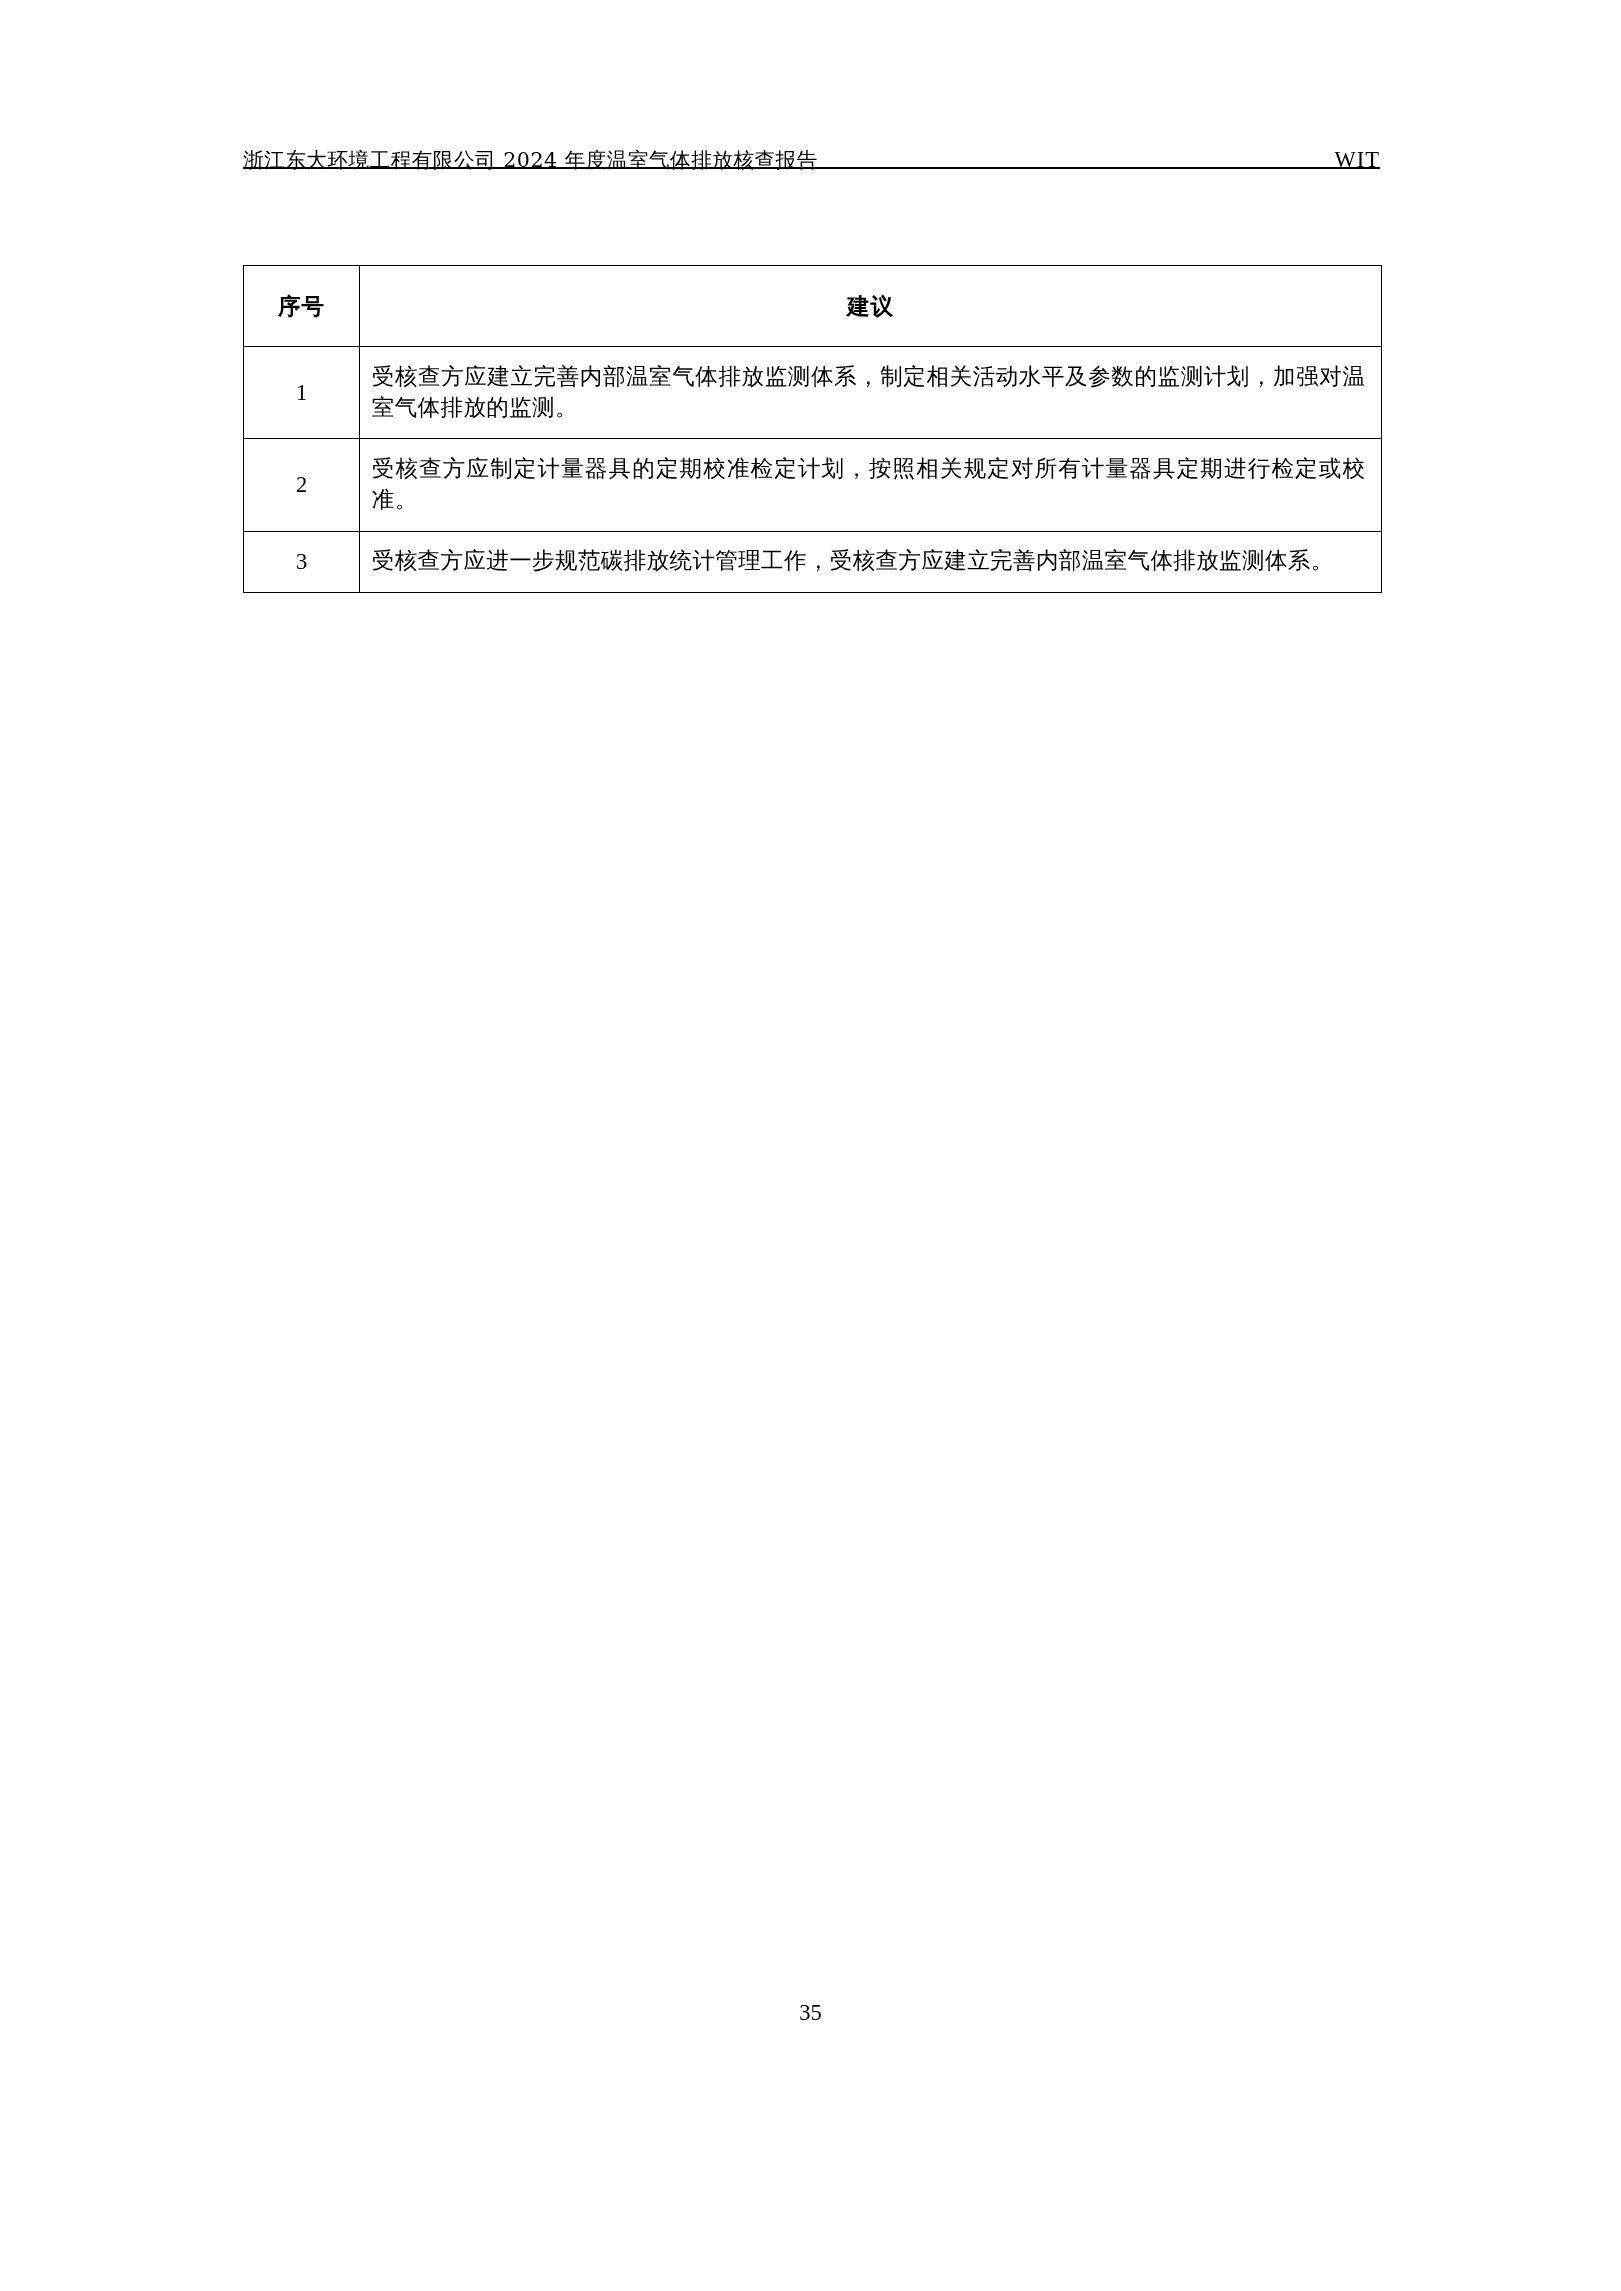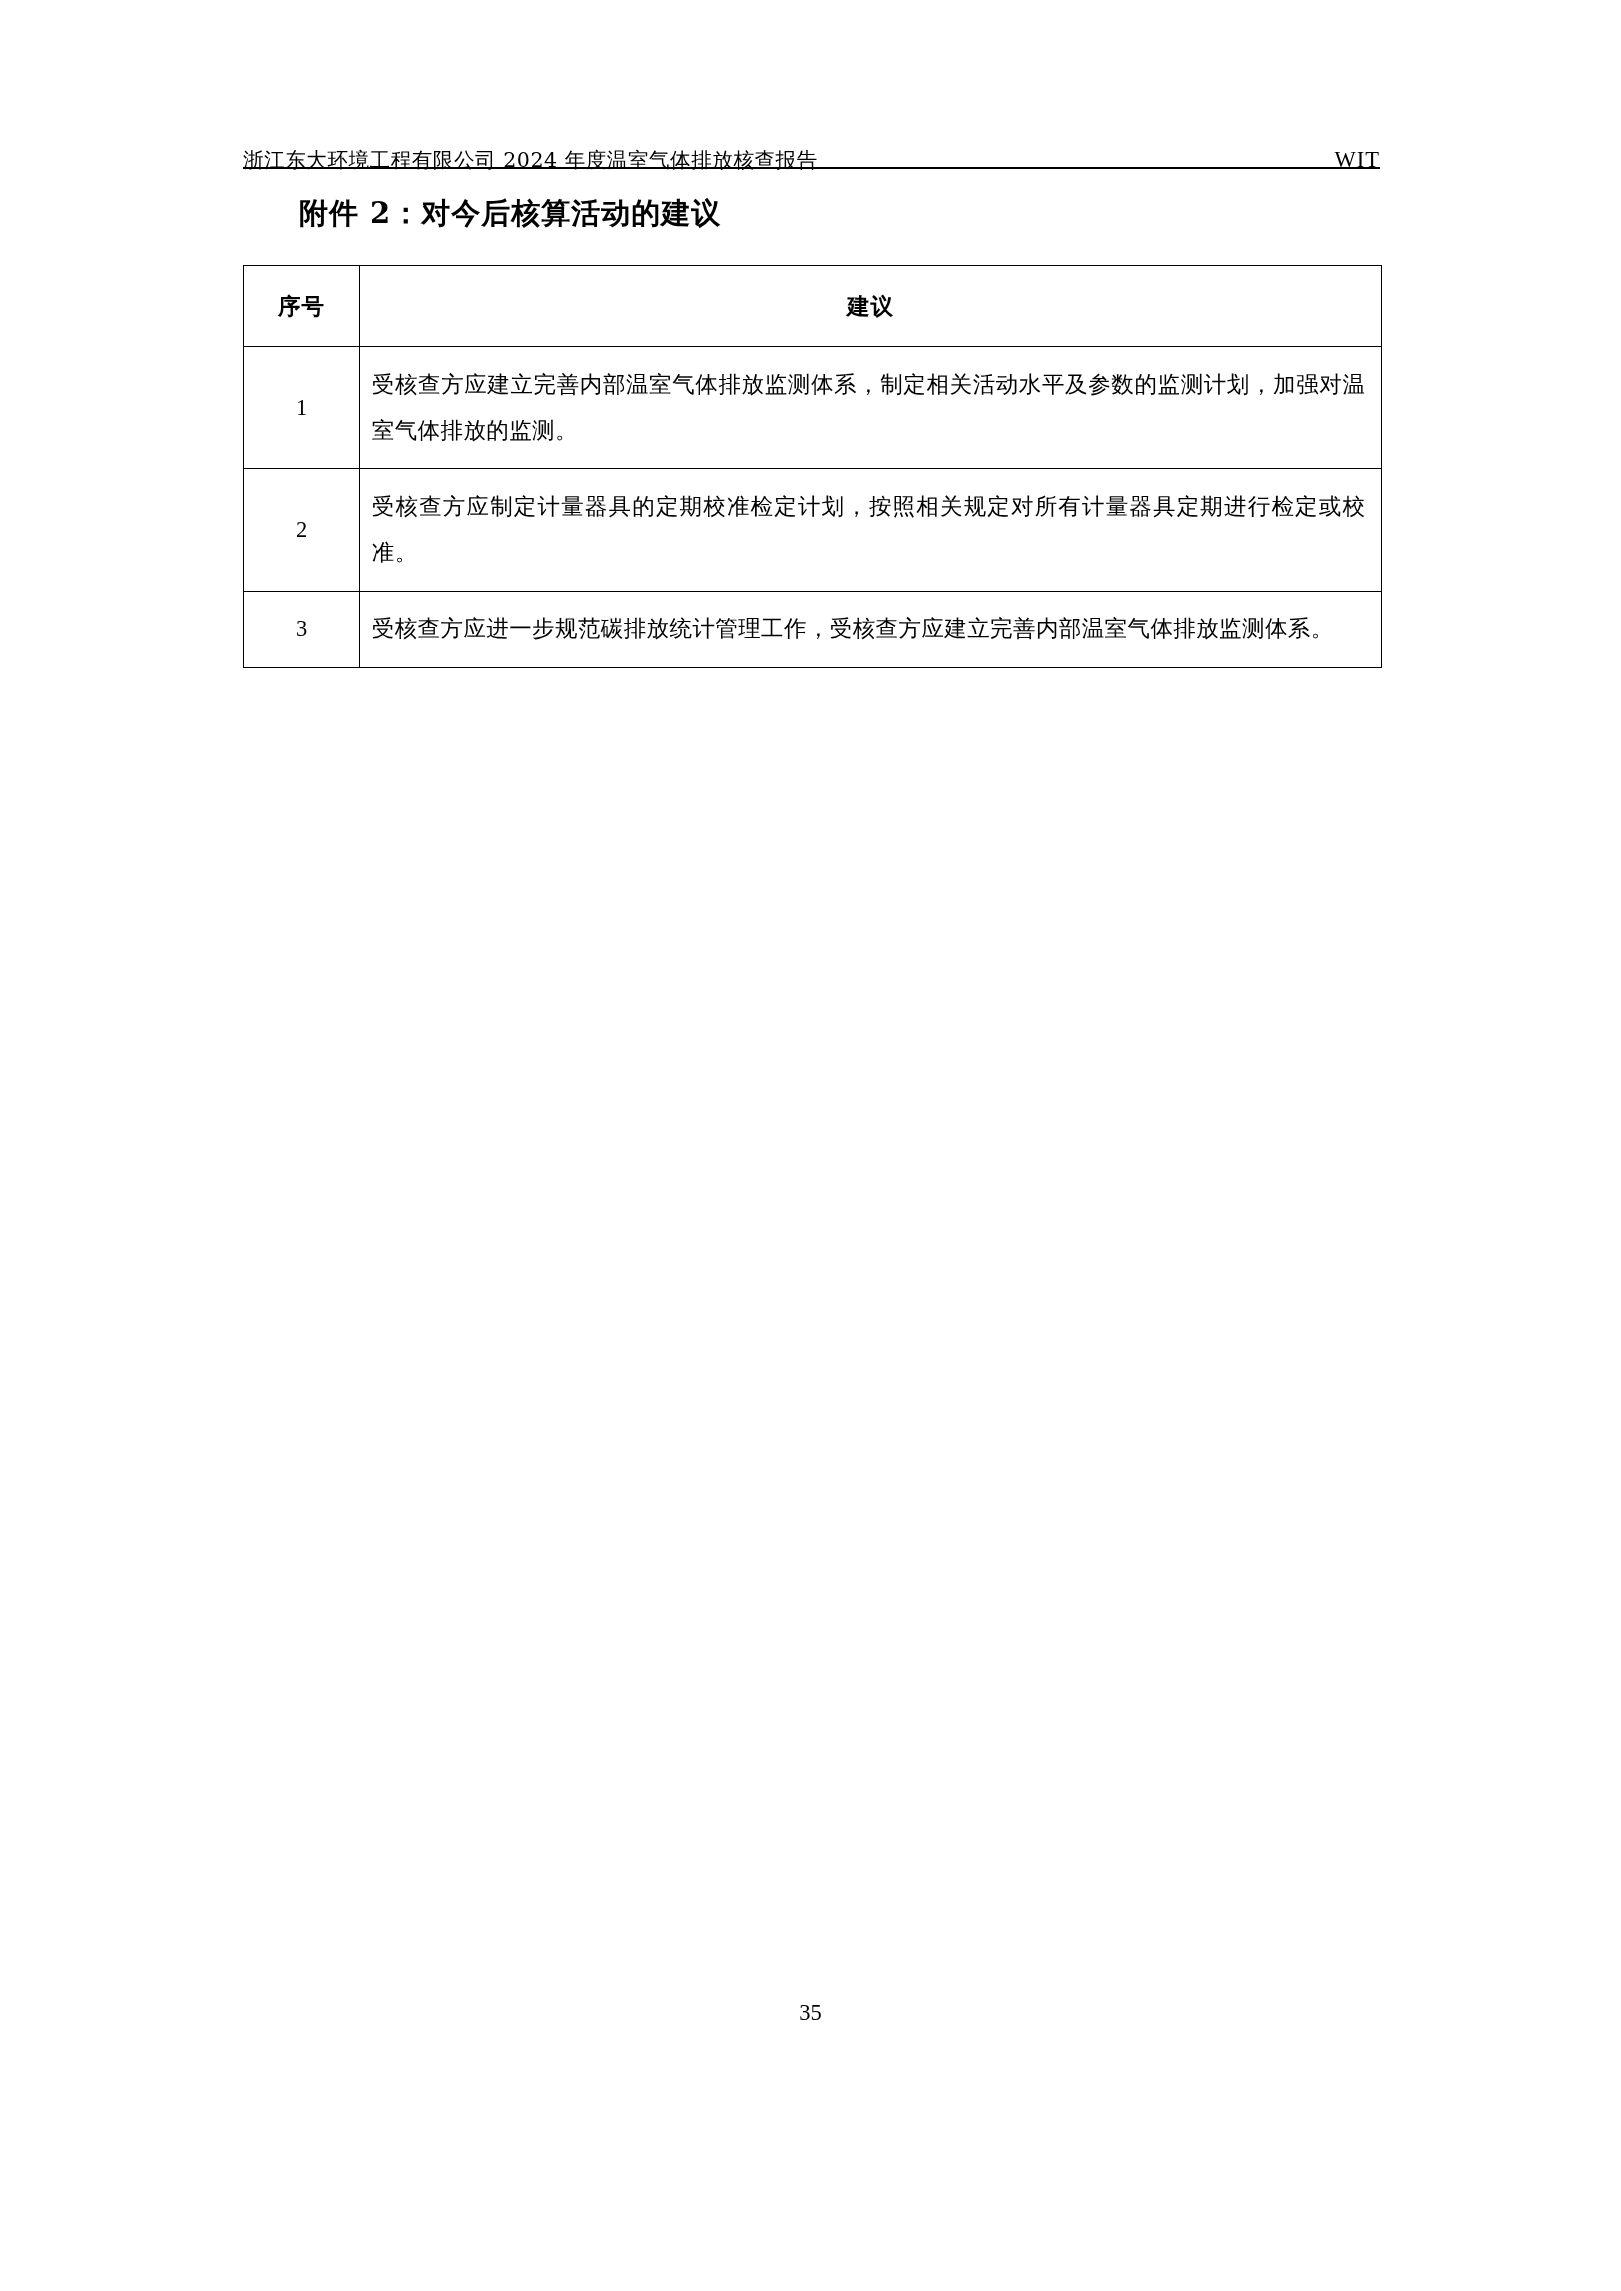--- a/index.html
+++ b/index.html
@@ -90,21 +90,21 @@
   td.cell-no {
     text-align: center;
     font-family: "Liberation Serif", serif;
     font-size: 22.5px;
   }
   td.cell-rec {
     text-align: justify;
     text-align-last: left;
     font-family: "DejaVu Serif", serif;
     font-size: 22.5px;
-    line-height: 46px;
+    line-height: 31px;
     padding: 13.7px 15.7px 15.7px 11.8px;
     letter-spacing: 0.4px;
   }
   .page-number {
     position: absolute;
     left: 0;
     top: 2000px;
     width: 1621px;
     text-align: center;
     font-family: "Liberation Serif", serif;
@@ -115,21 +115,20 @@
 <body>
 
 <div class="page">
 
   <div class="header">
     <div class="header-left">浙江东大环境工程有限公司 2024 年度温室气体排放核查报告</div>
     <div class="header-right">WIT</div>
   </div>
   <div class="header-rule"></div>
 
-  <div class="section-title">附件 2：对今后核算活动的建议</div>
 
   <div class="table-wrap">
     <table class="rec-table">
       <colgroup>
         <col class="col-no">
         <col class="col-rec">
       </colgroup>
       <thead>
         <tr>
           <th>序号</th>

